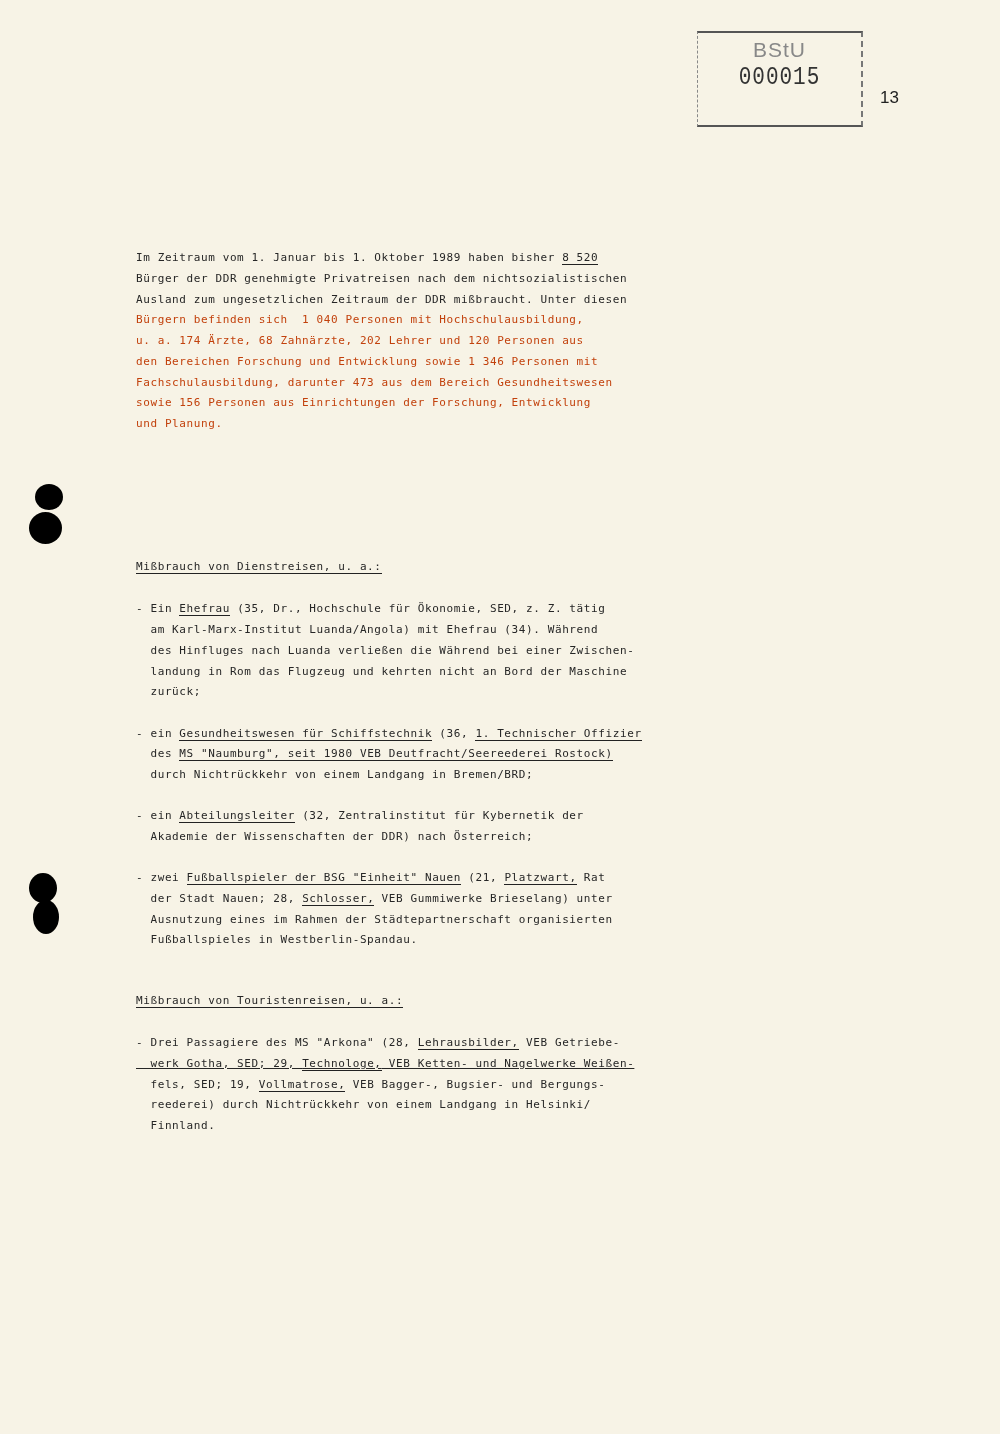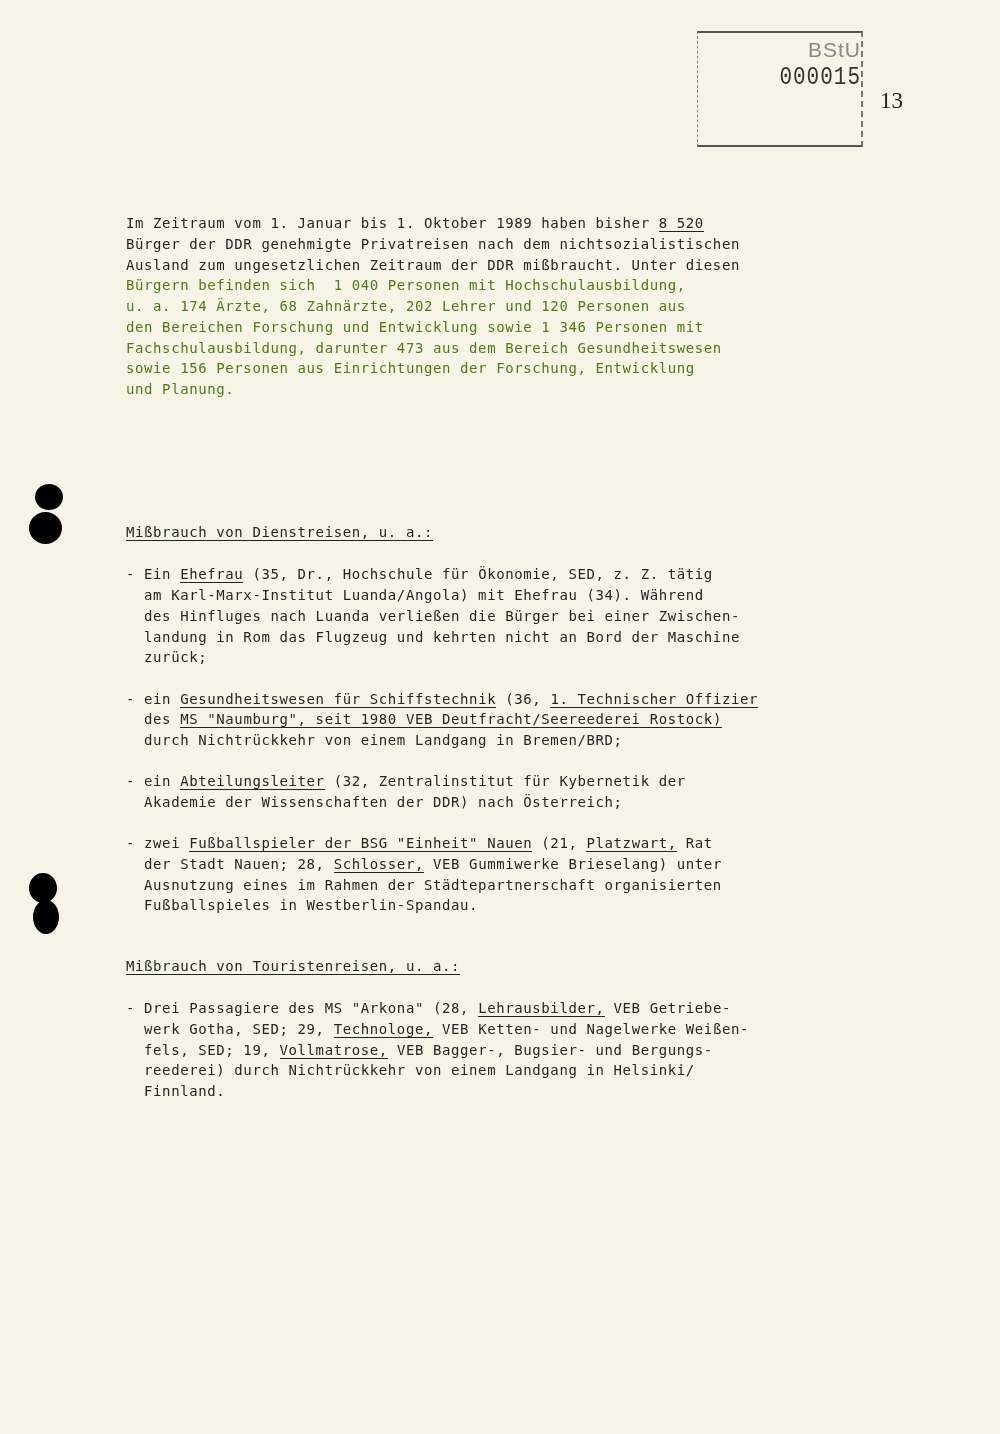--- a/index.html
+++ b/index.html
@@ -3,34 +3,34 @@
 <meta charset="utf-8">
 <style>
   html, body { margin: 0; padding: 0; }
   body {
     width: 1000px; height: 1434px; position: relative; overflow: hidden;
     background: #f7f3e6;
     font-family: "DejaVu Sans Mono", "Liberation Mono", monospace;
     color: #222;
   }
   .stamp {
-    position: absolute; left: 697px; top: 31px; width: 166px; height: 116px;
+    position: absolute; left: 697px; top: 31px; width: 166px; height: 96px;
     border-top: 2px solid #555; border-bottom: 2px solid #555;
     border-left: 1px dashed #888; border-right: 2px dashed #777;
-    box-sizing: border-box; text-align: right;
+    box-sizing: border-box; text-align: center;
   }
   .stamp-title { font-family: "Liberation Sans", sans-serif; font-size: 21px; color: #888; margin-top: 5px; letter-spacing: 1px; }
   .stamp-number { font-family: "Liberation Mono", monospace; font-size: 21px; color: #333; margin-top: 4px; letter-spacing: 1px; transform: scaleY(1.2); }
-  .page-number { position: absolute; left: 880px; top: 88px; font-family: Liberation Serif, serif; font-size: 23px; color: #222; }
+  .page-number { position: absolute; left: 880px; top: 88px; font-family: Liberation Sans, sans-serif; font-size: 17px; color: #222; }
   .punch { position: absolute; background: #000; border-radius: 50%; }
   .line {
-    position: absolute; left: 126px; white-space: pre;
-    font-size: 14px; letter-spacing: 0.6px; line-height: 20px; color: #262626;
+    position: absolute; left: 136px; white-space: pre;
+    font-size: 11px; letter-spacing: 0.6px; line-height: 20px; color: #262626; margin-top: 35px;
   }
-  .light { color: #4d7c0f; }
+  .light { color: #c2410c; }
   u { text-decoration: none; border-bottom: 1.5px solid #222; }
 </style>
 </head>
 <body>
 
 <div class="stamp">
   <div class="stamp-title">BStU</div>
   <div class="stamp-number">000015</div>
 </div>
 <div class="page-number">13</div>
@@ -51,21 +51,21 @@
   <div class="line light" style="top:358px;">sowie 156 Personen aus Einrichtungen der Forschung, Entwicklung</div>
   <div class="line light" style="top:379px;">und Planung.</div>
 </div>
 
 <div>
   <div class="line" style="top:522px;"><u>Mißbrauch von Dienstreisen, u. a.:</u></div>
 
   <div>
     <div class="line" style="top:564px;"><span>- Ein </span><u>Ehefrau</u><span> (35, Dr., Hochschule für Ökonomie, SED, z. Z. tätig</span></div>
     <div class="line" style="top:585px;">  am Karl-Marx-Institut Luanda/Angola) mit Ehefrau (34). Während</div>
-    <div class="line" style="top:606px;">  des Hinfluges nach Luanda verließen die Bürger bei einer Zwischen-</div>
+    <div class="line" style="top:606px;">  des Hinfluges nach Luanda verließen die Während bei einer Zwischen-</div>
     <div class="line" style="top:627px;">  landung in Rom das Flugzeug und kehrten nicht an Bord der Maschine</div>
     <div class="line" style="top:647px;">  zurück;</div>
   </div>
 
   <div>
     <div class="line" style="top:689px;"><span>- ein </span><u>Gesundheitswesen für Schiffstechnik</u><span> (36, </span><u>1. Technischer Offizier</u></div>
     <div class="line" style="top:709px;"><span>  des </span><u>MS "Naumburg", seit 1980 VEB Deutfracht/Seereederei Rostock)</u></div>
     <div class="line" style="top:730px;">  durch Nichtrückkehr von einem Landgang in Bremen/BRD;</div>
   </div>
 
@@ -80,18 +80,18 @@
     <div class="line" style="top:875px;">  Ausnutzung eines im Rahmen der Städtepartnerschaft organisierten</div>
     <div class="line" style="top:895px;">  Fußballspieles in Westberlin-Spandau.</div>
   </div>
 </div>
 
 <div>
   <div class="line" style="top:956px;"><u>Mißbrauch von Touristenreisen, u. a.:</u></div>
 
   <div>
     <div class="line" style="top:998px;"><span>- Drei Passagiere des MS "Arkona" (28, </span><u>Lehrausbilder,</u><span> VEB Getriebe-</span></div>
-    <div class="line" style="top:1019px;"><span>  werk Gotha, SED; 29, </span><u>Technologe,</u><span> VEB Ketten- und Nagelwerke Weißen-</span></div>
+    <div class="line" style="top:1019px;text-decoration:underline;"><span>  werk Gotha, SED; 29, </span><u>Technologe,</u><span> VEB Ketten- und Nagelwerke Weißen-</span></div>
     <div class="line" style="top:1040px;"><span>  fels, SED; 19, </span><u>Vollmatrose,</u><span> VEB Bagger-, Bugsier- und Bergungs-</span></div>
     <div class="line" style="top:1060px;">  reederei) durch Nichtrückkehr von einem Landgang in Helsinki/</div>
     <div class="line" style="top:1081px;text-align:center;">  Finnland.</div>
   </div>
 </div>
 
 </body></html>

